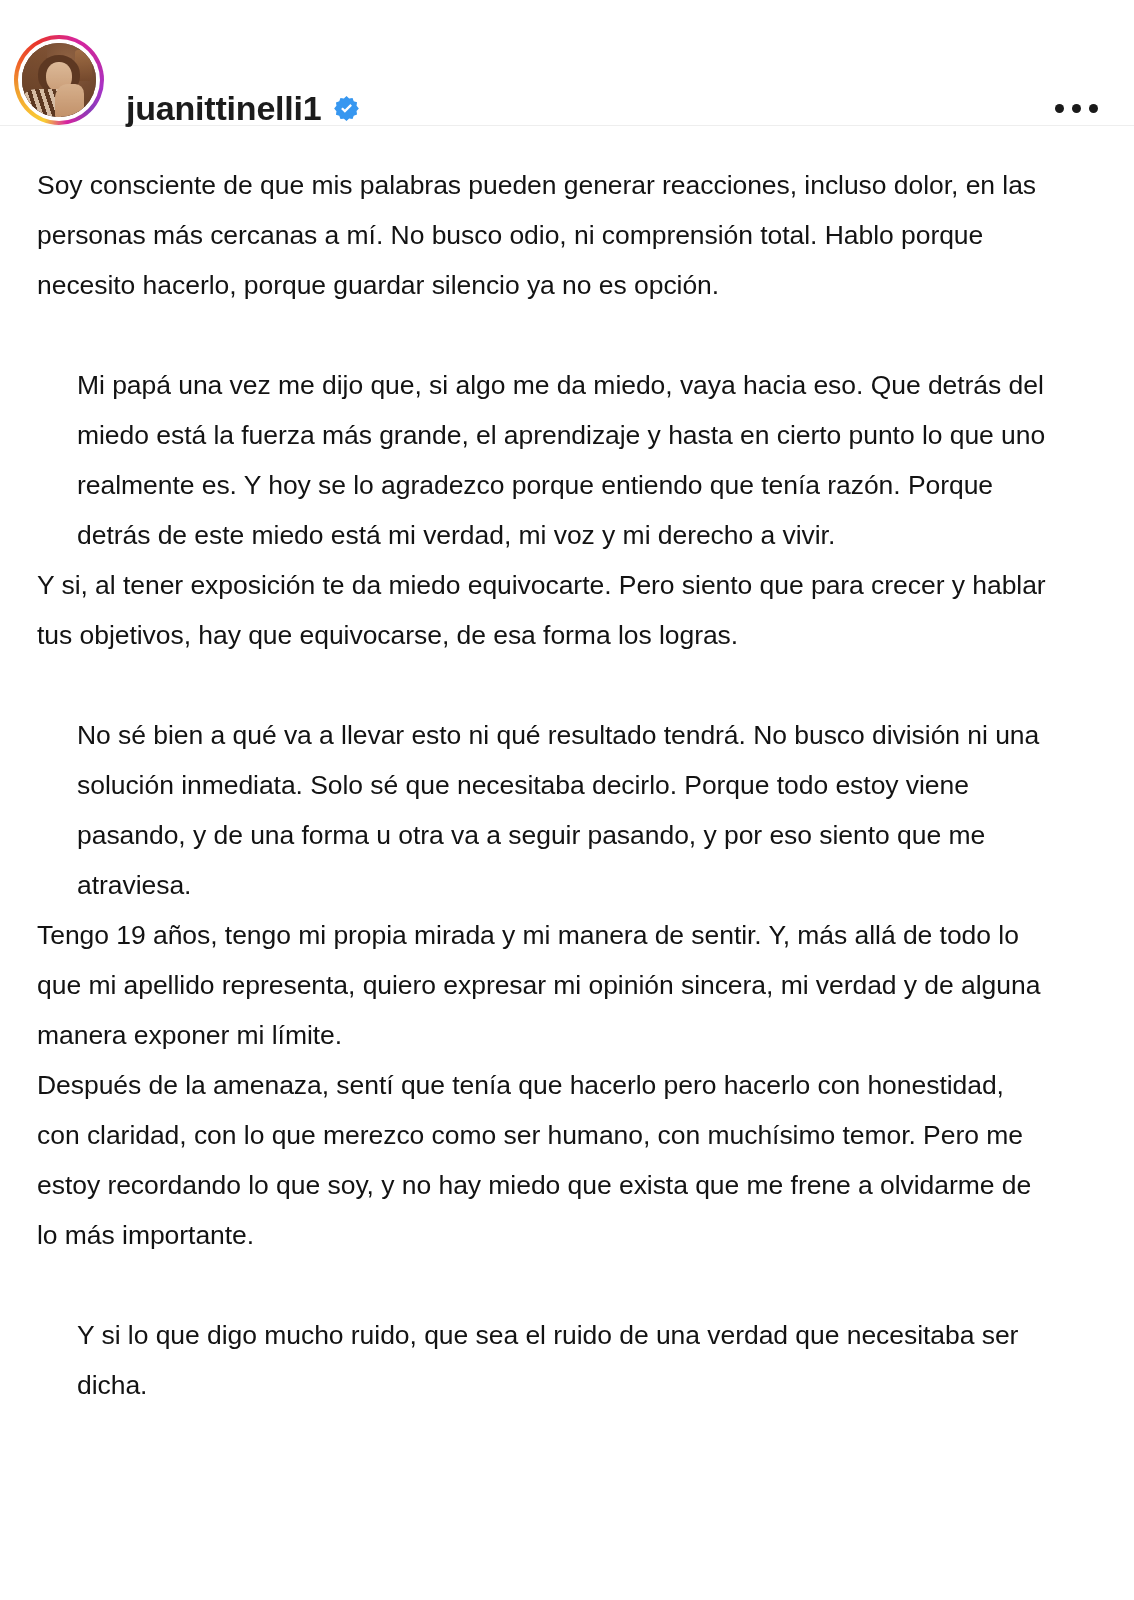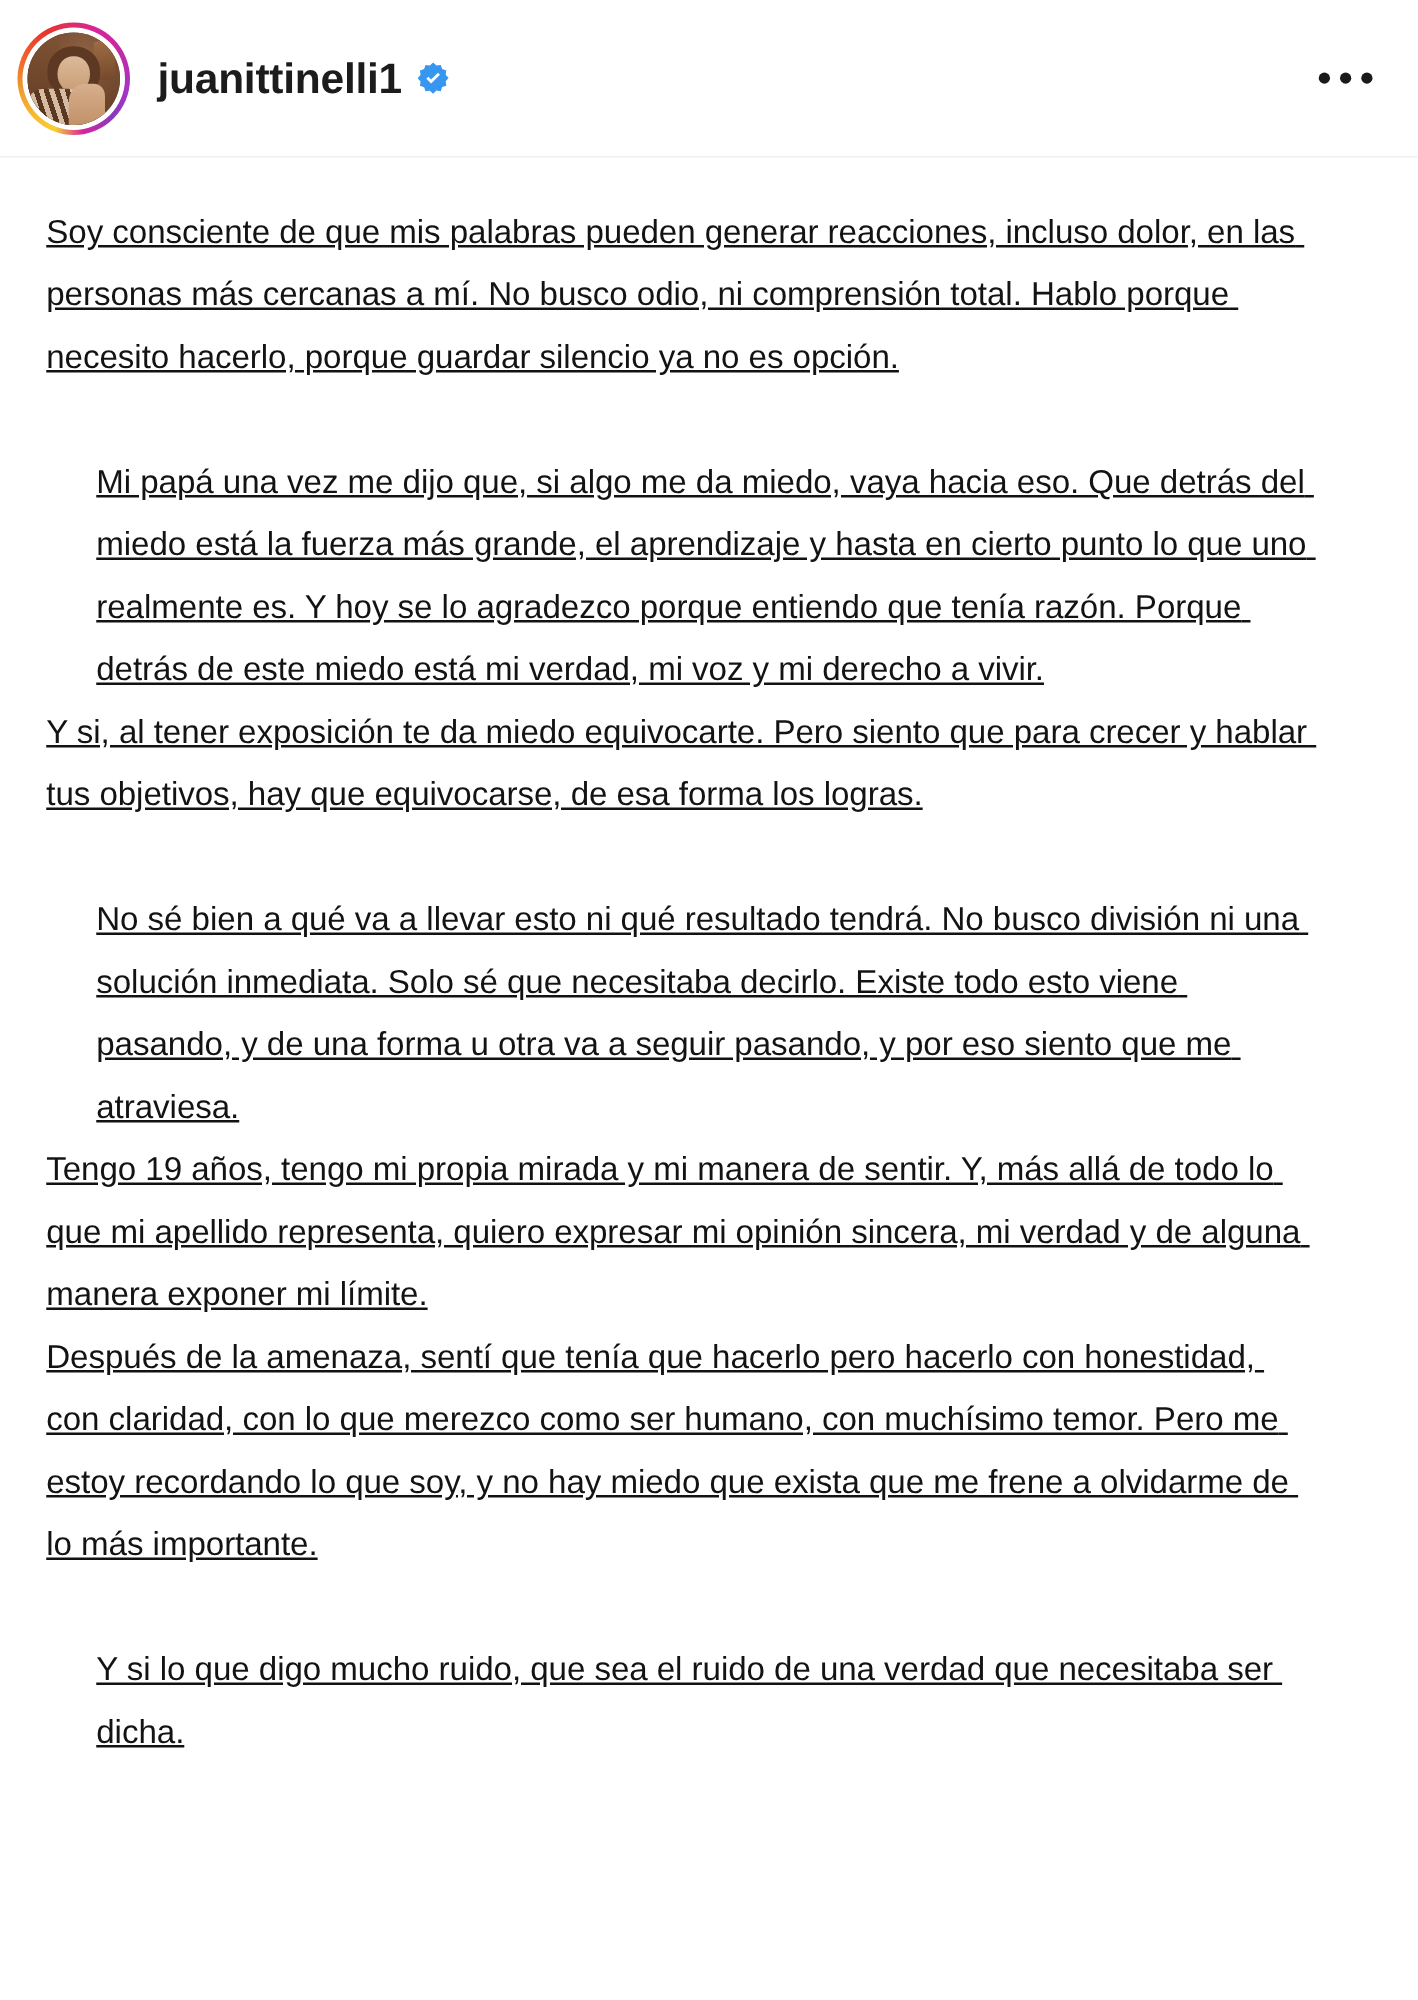--- a/index.html
+++ b/index.html
@@ -15,21 +15,21 @@
     color: #121212;
     overflow: hidden;
     position: relative;
   }
 
   
   .post-header {
     height: 126px;
     box-sizing: border-box;
     display: flex;
-    align-items: center;
+    align-items: flex-end;
     padding: 0 22px 0 14px;
     border-bottom: 1px solid #eeeeee;
     background: #ffffff;
   }
 
   .avatar-ring {
     width: 90px;
     height: 90px;
     flex: 0 0 90px;
     border-radius: 50%;
@@ -159,21 +159,20 @@
     height: 9px;
     border-radius: 50%;
     background: #1a1a1a;
     display: block;
   }
 
   
   .caption {
     padding: 34px 86px 0 37px;
     box-sizing: border-box;
-    text-decoration: underline;
   }
   .caption p {
     margin: 0;
     font-size: 26.5px;
     line-height: 50px;
     color: #131313;
     letter-spacing: -0.05px;
     white-space: pre-wrap;
   }
   .caption p.gap-before {
@@ -213,17 +212,17 @@
     <span class="dot"></span>
     <span class="dot"></span>
   </div>
 
 </div>
 
 <div class="caption">
   <p>Soy consciente de que mis palabras pueden generar reacciones, incluso dolor, en las personas más cercanas a mí. No busco odio, ni comprensión total. Hablo porque necesito hacerlo, porque guardar silencio ya no es opción.</p>
   <p class="gap-before">Mi papá una vez me dijo que, si algo me da miedo, vaya hacia eso. Que detrás del miedo está la fuerza más grande, el aprendizaje y hasta en cierto punto lo que uno realmente es. Y hoy se lo agradezco porque entiendo que tenía razón. Porque detrás de este miedo está mi verdad, mi voz y mi derecho a vivir.</p>
   <p>Y si, al tener exposición te da miedo equivocarte. Pero siento que para crecer y hablar tus objetivos, hay que equivocarse, de esa forma los logras.</p>
-  <p class="gap-before">No sé bien a qué va a llevar esto ni qué resultado tendrá. No busco división ni una solución inmediata. Solo sé que necesitaba decirlo. Existe todo esto viene pasando, y de una forma u otra va a seguir pasando, y por eso siento que me atraviesa.</p>
+  <p class="gap-before">No sé bien a qué va a llevar esto ni qué resultado tendrá. No busco división ni una solución inmediata. Solo sé que necesitaba decirlo. Porque todo estoy viene pasando, y de una forma u otra va a seguir pasando, y por eso siento que me atraviesa.</p>
   <p>Tengo 19 años, tengo mi propia mirada y mi manera de sentir. Y, más allá de todo lo que mi apellido representa, quiero expresar mi opinión sincera, mi verdad y de alguna manera exponer mi límite.</p>
   <p>Después de la amenaza, sentí que tenía que hacerlo pero hacerlo con honestidad, con claridad, con lo que merezco como ser humano, con muchísimo temor. Pero me estoy recordando lo que soy, y no hay miedo que exista que me frene a olvidarme de lo más importante.</p>
   <p class="gap-before">Y si lo que digo mucho ruido, que sea el ruido de una verdad que necesitaba ser dicha.</p>
 </div>
 
 </body></html>

